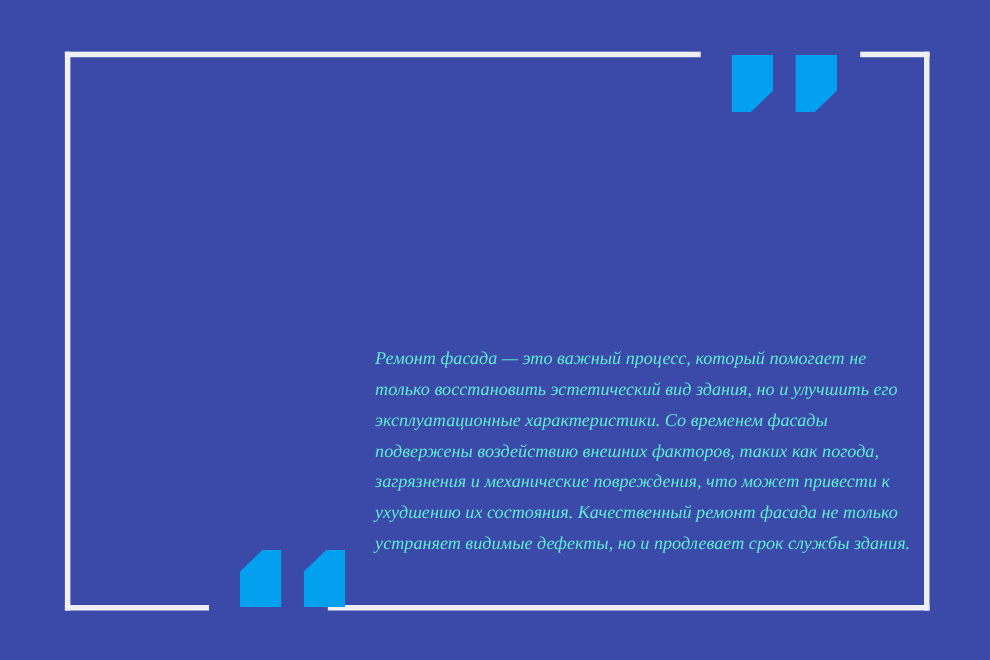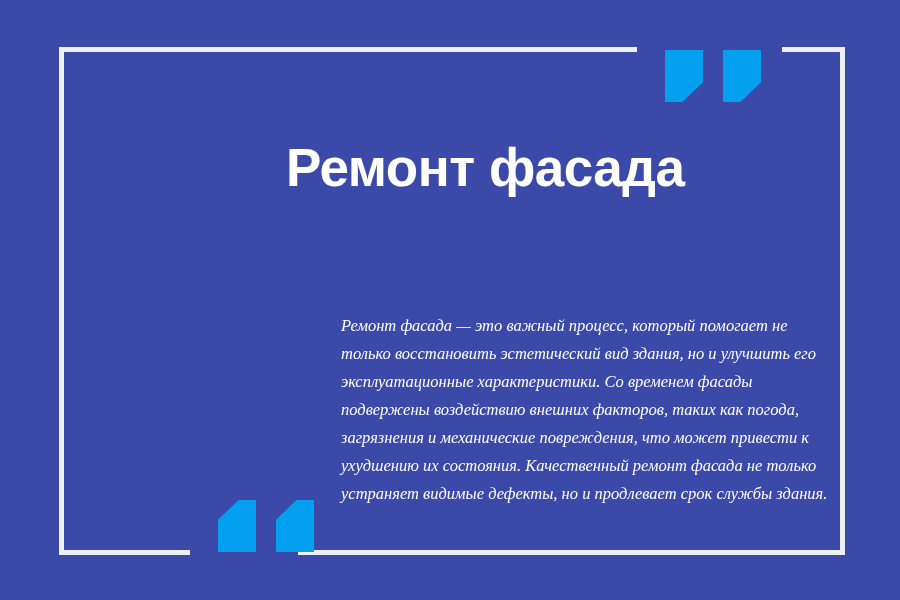--- a/index.html
+++ b/index.html
@@ -130,21 +130,21 @@
   }
 
   
 
   #body-text {
     position: absolute;
     left: 341px;
     top: 312px;
     width: 492px;
     margin: 0;
-    color: #ffffff;
+    color: #5eead4;
     font-family: "Liberation Serif", "DejaVu Serif", serif;
     font-style: italic;
     font-size: 16.5px;
     line-height: 28px;
     text-align: left;
   }
 </style>
 </head>
 <body>
 
@@ -160,17 +160,16 @@
   <div class="quote-group closing">
     <div class="quote-mark"></div>
     <div class="quote-mark"></div>
   </div>
 
   <div class="quote-group opening">
     <div class="quote-mark"></div>
     <div class="quote-mark"></div>
   </div>
 
-  <h1 id="title">Ремонт фасада</h1>
 
   <p id="body-text">Ремонт фасада — это важный процесс, который помогает не только восстановить эстетический вид здания, но и улучшить его эксплуатационные характеристики. Со временем фасады подвержены воздействию внешних факторов, таких как погода, загрязнения и механические повреждения, что может привести к ухудшению их состояния. Качественный ремонт фасада не только устраняет видимые дефекты, но и продлевает срок службы здания.</p>
 
 </div>
 
 </body></html>

